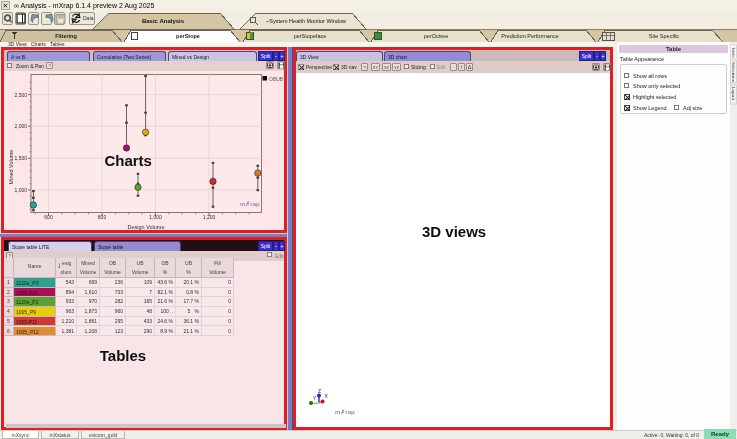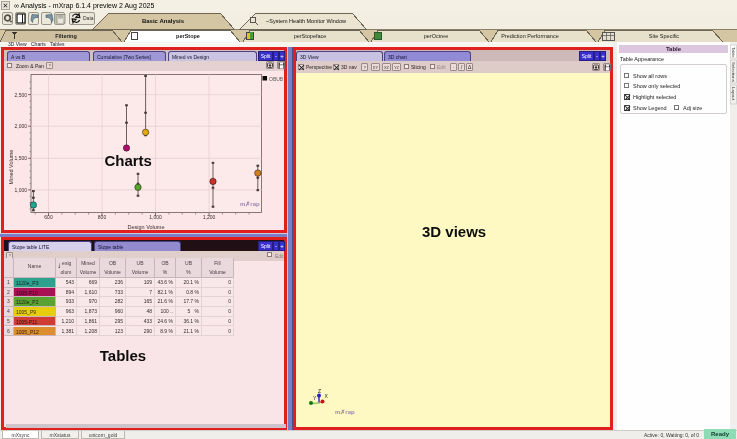--- a/index.html
+++ b/index.html
@@ -14,21 +14,21 @@
 .databtn{position:absolute;left:69px;top:12px;width:26px;height:13px;background:#ebe8da;border:1px solid #9a968a;border-radius:2px;font-size:5px;line-height:11px;color:#222;}
 
 .statusbar{left:0;top:430px;width:737px;height:9px;background:#efeeea;border-top:1px solid #cfcdc6;}
 .stab{position:absolute;top:431px;height:8px;font-size:5px;color:#444;text-align:center;line-height:8px;background:#f1f0ec;border:1px solid #bab8b0;border-top:none;}
 .ready{position:absolute;left:704px;top:429px;width:32px;height:10px;background:#8edcb5;color:#113a28;font-size:6px;font-weight:bold;text-align:center;line-height:10px;}
 .stattext{position:absolute;left:644px;top:432px;font-size:5px;color:#333;}
 
 .redpanel{border:3px solid #e0201e;}
 .chartsP{left:1px;top:47px;width:286px;height:186px;background:#fce6e7;}
 .tablesP{left:1px;top:237px;width:286px;height:193px;background:#f9e4e7;}
-.threeDP{left:293px;top:47px;width:320px;height:383px;background:#fef9c3;}
+.threeDP{left:293px;top:47px;width:320px;height:383px;background:#ffffff;}
 .vsplit{left:287px;top:47px;width:6px;height:383px;background:linear-gradient(90deg,#cdc9da 0 1px,#7a7fc5 1px 5px,#4a4f86 5px 6px);}
 .hsplit{left:0px;top:233px;width:287px;height:4px;background:linear-gradient(180deg,#cdc9da 0 1px,#7a7fc5 1px 4px,#4a4f86 4px 5px);}
 .menurow{left:0;top:42px;width:616px;height:5px;background:#f7f5f0;}
 .menutext{position:absolute;top:-1px;font-size:5px;color:#1a1a2a;}
 
 .ltab{position:absolute;height:10px;border:1px solid #4a4382;border-bottom:none;border-radius:3px 3px 0 0;font-size:5px;color:#14142e;padding:2px 0 0 3px;}
 .bluegrp{position:absolute;display:flex;}
 .bluegrp span{display:block;height:10px;background:#3a30cf;border:1px solid #241e7e;color:#fff;text-align:center;}
 
 .ptabbar{position:absolute;left:0;top:0;width:100%;height:11px;background:#d3bfbd;}

